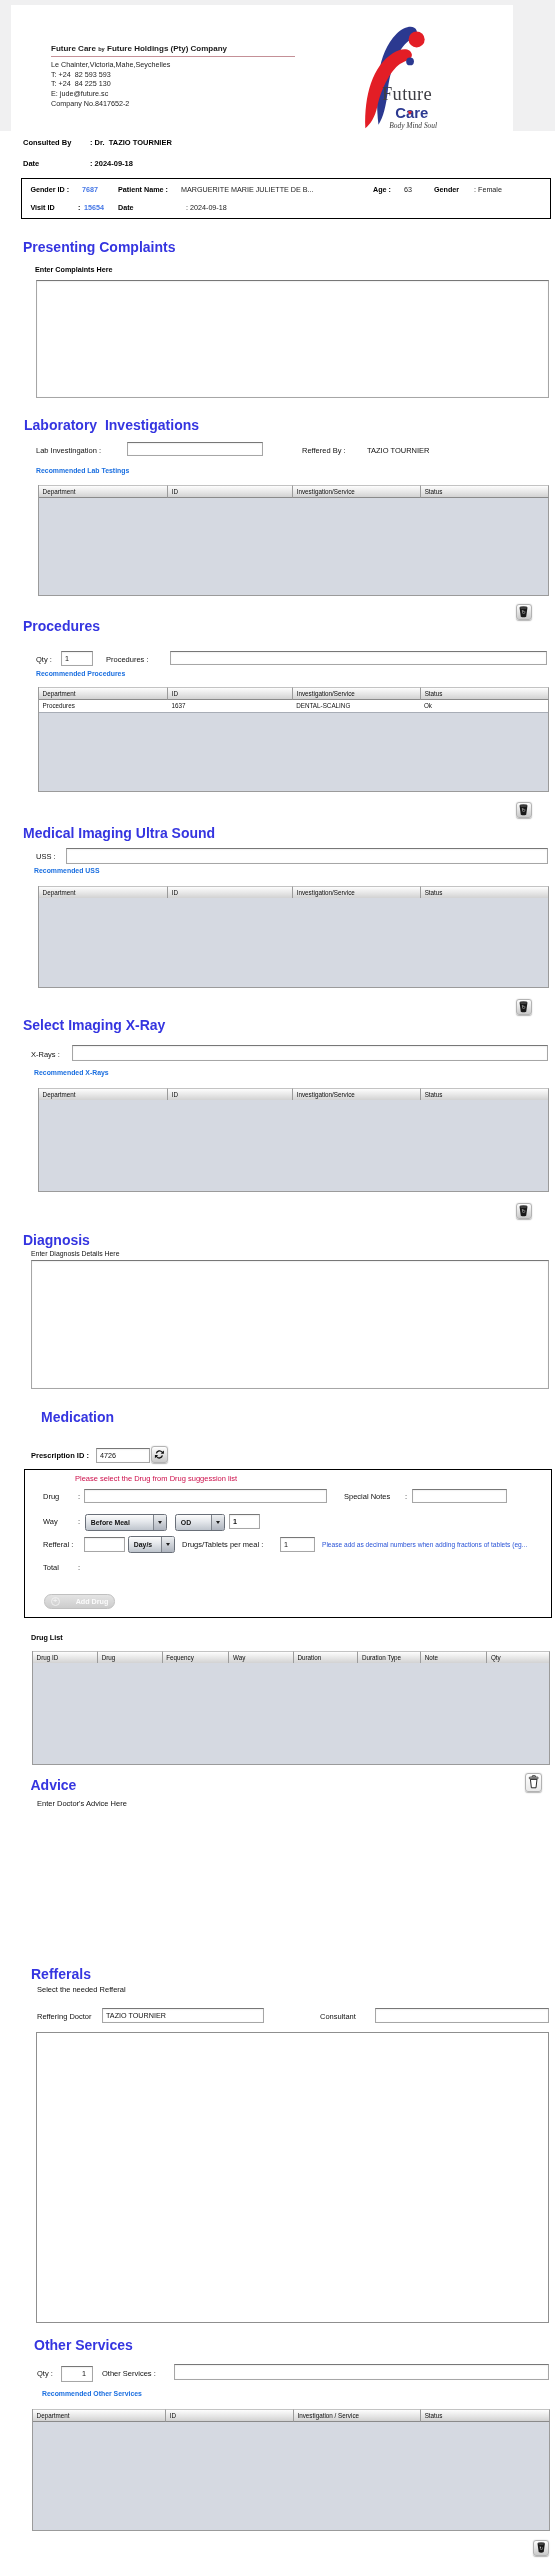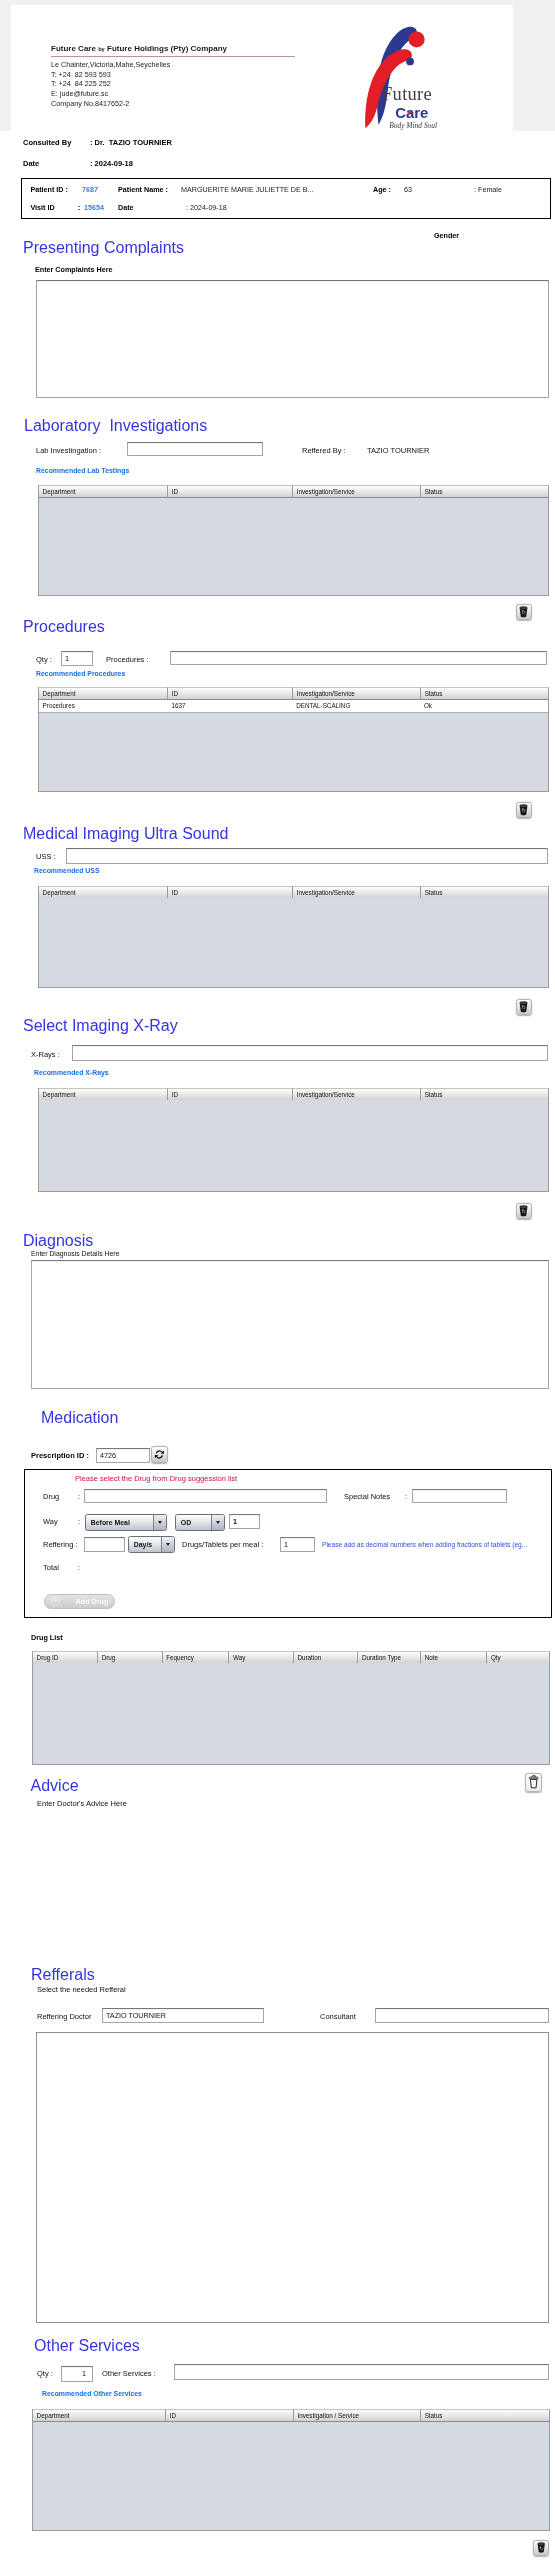--- a/index.html
+++ b/index.html
@@ -12,21 +12,21 @@
   .lh-title { left:51px; top:44px; font-size:8px; font-weight:bold; color:#1c1c1c; }
   .lh-title .by { font-size:5.7px; }
   .lh-rule { left:51px; top:56px; width:244px; height:1.2px; background:#c49097; }
   .lh-line { font-size:7.2px; color:#1c1c1c; }
   .consult { font-size:7.5px; font-weight:bold; color:#000; }
   .consult .cl { display:inline-block; width:67px; }
   .pbox { left:21px; top:178px; width:530px; height:41px; border:1.2px solid #000; background:#fff; }
   .pb { position:absolute; font-size:7.2px; font-weight:bold; color:#000; white-space:pre; }
   .pv { position:absolute; font-size:7.2px; color:#1a1a1a; white-space:pre; }
   .pid { color:#4577e6; font-weight:bold; }
-  .h { color:#3535e0; font-size:16px; font-weight:normal; white-space:pre; }
+  .h { color:#3535e0; font-size:14px; font-weight:bold; white-space:pre; }
   .lnk { color:#1b6fe0; font-size:6.9px; font-weight:bold; cursor:pointer; white-space:pre; }
   .blbl { font-size:7.2px; font-weight:bold; color:#000; white-space:pre; }
   .lbl { font-size:7.5px; color:#111; white-space:pre; }
   .inp, .ta { border:0.6px solid #a6a6a6; border-top-color:#777; background:#fff;
        font-family:"Liberation Sans",sans-serif; font-size:7.2px; color:#111;
        padding:1.2px 3px; box-shadow: inset 0 0.6px 1.2px rgba(0,0,0,.10); }
   .ta { resize:none; padding:2.4px 3.6px; }
   .thead { display:grid; border-left:0.6px solid #9b9b9b; }
   .grid4 { grid-template-columns:217fr 210fr 215fr 215fr; }
   .grid4b { grid-template-columns:223fr 214fr 213fr 216fr; }
@@ -63,21 +63,21 @@
   <div class="abs lh-card"></div>
   <div class="abs lh-title">
     <span>Future Care</span>
     <span class="by">by</span>
     <span>Future Holdings (Pty) Company</span>
   </div>
   <div class="abs lh-rule"></div>
   <div class="abs" style="left:51px; top:60px; line-height:9.7px;">
     <div class="lh-line pre">Le Chainter,Victoria,Mahe,Seychelles</div>
     <div class="lh-line pre">T: +24  82 593 593</div>
-    <div class="lh-line pre">T: +24  84 225 252</div>
+    <div class="lh-line pre">T: +24  84 225 130</div>
     <div class="lh-line pre">E: jude@future.sc</div>
     <div class="lh-line pre">Company No.8417652-2</div>
   </div>
 
   <svg class="abs" style="left:357px; top:10.8px;" width="155" height="129" viewBox="0 0 260 215">
     <path d="M36,190 C30,130 34,70 66,38 C80,24 96,22 100,32 C103,40 94,44 86,50 C70,62 56,95 52,130 C49,158 44,178 36,190 Z" fill="#2b3990"></path>
     <path d="M14,196 C12,140 26,92 60,70 C76,60 90,62 92,72 C93,80 84,82 76,86 C58,94 40,130 34,160 C30,178 22,190 14,196 Z" fill="#e31e26"></path>
     <circle cx="100" cy="47" r="13.5" fill="#e31e26"></circle>
     <circle cx="89" cy="84" r="6.5" fill="#2b3990"></circle>
     <text x="42" y="148" font-family="Liberation Serif, serif" font-size="31" fill="#3d3d44" letter-spacing="0.5">Future</text>
@@ -87,27 +87,27 @@
   </svg>
 
   <div class="abs consult" style="left:23px; top:138px;">
     <span class="cl">Consulted By</span><span class="pre">: Dr.  TAZIO TOURNIER</span>
   </div>
   <div class="abs consult" style="left:23px; top:159px;">
     <span class="cl">Date</span><span class="pre">: 2024-09-18</span>
   </div>
 
   <div class="abs pbox">
-    <span class="pb" style="left:8.4px; top:6px;">Patient ID :</span>
+    <span class="pb" style="left:8.4px; top:6px;">Gender ID :</span>
     <span class="pv pid" style="left:60px; top:6px;">7687</span>
     <span class="pb" style="left:96px; top:6px;">Patient Name :</span>
     <span class="pv" style="left:159px; top:6px;">MARGUERITE MARIE JULIETTE DE B...</span>
     <span class="pb" style="left:351px; top:6px;">Age :</span>
     <span class="pv" style="left:382px; top:6px;">63</span>
-    <span class="pb" style="left:412px; top:6px;margin-top:46px;">Gender</span>
+    <span class="pb" style="left:412px; top:6px;">Gender</span>
     <span class="pv" style="left:452px; top:6px;">: Female</span>
     <span class="pb" style="left:8.4px; top:24px;">Visit ID</span>
     <span class="pb" style="left:56px; top:24px;">:</span>
     <span class="pv pid" style="left:62px; top:24px;">15654</span>
     <span class="pb" style="left:96px; top:24px;">Date</span>
     <span class="pv" style="left:164px; top:24px;">: 2024-09-18</span>
   </div>
 
   <div class="abs h" style="left:23px; top:239px;">Presenting Complaints</div>
   <div class="abs blbl" style="left:35px; top:265px;">Enter Complaints Here</div>
@@ -229,21 +229,21 @@
     <div class="abs dd" style="left:60px; top:44px; width:82px; height:16.7px;">
       <span>Before Meal</span>
       <span class="arr"></span>
     </div>
     <div class="abs dd" style="left:150px; top:44px; width:50px; height:16.7px;">
       <span>OD</span>
       <span class="arr"></span>
     </div>
     <input class="abs inp" style="left: 204px; top: 44px; width: 31px; height: 15px; font-weight: bold;" value="1">
 
-    <div class="abs lbl" style="left:18px; top:70px;">Reffering :</div>
+    <div class="abs lbl" style="left:18px; top:70px;">Refferal :</div>
     <input class="abs inp" style="left: 59px; top: 67px; width: 41px; height: 15px;" value="">
     <div class="abs dd" style="left:103px; top:66px; width:47px; height:16.7px;">
       <span>Day/s</span>
       <span class="arr"></span>
     </div>
     <div class="abs lbl" style="left:157px; top:70px;">Drugs/Tablets per meal :</div>
     <input class="abs inp" style="left: 255px; top: 67px; width: 35px; height: 15px;" value="1">
     <div class="abs bluenote" style="left:297px; top:71px;">Please add as decimal numbers when adding fractions of tablets (eg...</div>
 
     <div class="abs lbl" style="left:18px; top:93px;">Total</div>

